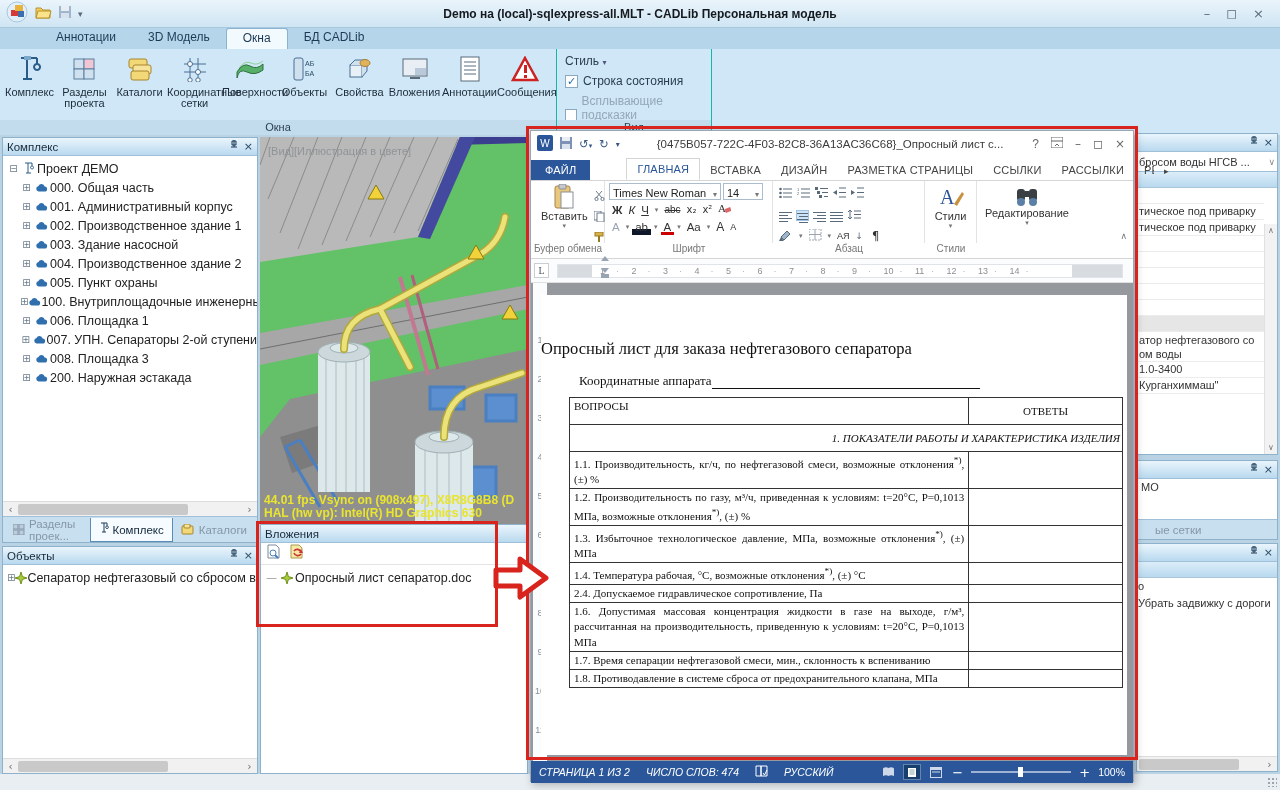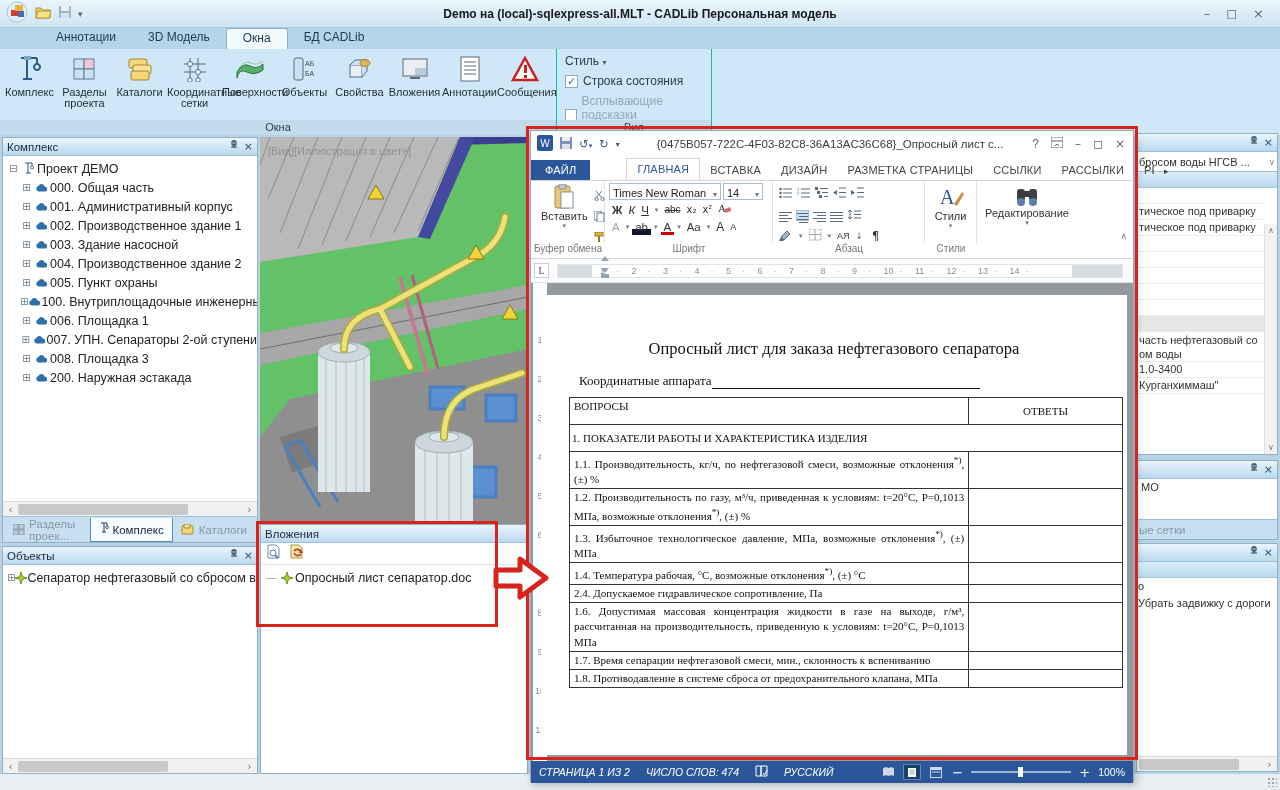--- a/index.html
+++ b/index.html
@@ -93,27 +93,27 @@
   .indent { position:absolute; left:70px; top:-3px; width:8px; height:20px; }
   .indent b { display:block; width:0; border-left:4px solid transparent; border-right:4px solid transparent; }
   .indent .up { border-bottom:5px solid #98a4b2; } .indent .dn { border-top:5px solid #98a4b2; margin-top:7px; }
   .indent .bx { width:8px; height:4px; background:#98a4b2; margin-top:1px; }
 
   .wdoc { position:relative; height:478px; background:#95989c; overflow:hidden; }
   .vruler { position:absolute; left:2px; top:0; width:14px; height:100%; background:#fbfcfd; }
   .vnum { position:absolute; left:0; width:14px; text-align:center; font-size:9px; color:#8a8f96; }
   .page { position:absolute; left:10px; top:12px; width:586px; height:460px; background:#fff;
     font-family:"Liberation Serif",serif; color:#111; overflow:hidden; }
-  .doc-title { margin-top:44px; text-align:center; font-size:16.5px; }
+  .doc-title { margin-top:44px; text-align:left; font-size:16.5px; }
   .fieldline { margin:6px 38px 0; font-size:13px; display:flex; }
   .fieldline .ul { border-bottom:1px solid #111; flex:0 0 auto; }
   .dtable { border-collapse:collapse; margin:8px 0 0 28px; width:554px; font-size:11px; }
   .dtable td, .dtable th { border:1px solid #333; font-weight:normal; vertical-align:top; }
   .dtable .qh { text-align:center; padding:7px 2px; }
-  .dtable .sect td { text-align:left; padding:7px 2px; }
+  .dtable .sect td { text-align:right; padding:7px 2px;font-style:italic; }
   .dtable .q { width:400px; padding:1px 4px; text-align:justify; line-height:15.2px; }
   .dtable .a { width:154px; }
   .wstatus { height:22px; background:#2b579a; color:#fff; display:flex; align-items:center; font-size:10.5px; padding:0 8px; }
   .wstatus .seg { margin-right:16px; white-space:nowrap;font-style:italic; }
   .wstatus .right { margin-left:auto; display:flex; align-items:center; gap:8px; }
   .zoomtrack { width:100px; height:2px; background:#9fb4d4; position:relative; }
   .zoomthumb { position:absolute; left:47px; top:-4px; width:5px; height:10px; background:#fff; }
   .vicon { width:16px; height:14px; display:inline-flex; align-items:center; justify-content:center; }
   .vicon.on { background:#17406e; outline:1px solid #6585ad; }
 
@@ -544,20 +544,24 @@
         <path d="M120 172 L150 230"></path>
       </g>
 
       <g>
         <polygon points="116,48 124,62 108,62" fill="#f2d23a" stroke="#8a7a10"></polygon>
         <polygon points="216,108 224,122 208,122" fill="#f2d23a" stroke="#8a7a10"></polygon>
         <polygon points="250,168 258,182 242,182" fill="#f2d23a" stroke="#8a7a10"></polygon>
       </g>
     </svg>
     <div class="viewlabel">[Вид][Иллюстрация в цвете]</div>
+    <div class="fps">
+      <div>44.01 fps Vsync on (908x497), X8R8G8B8 (D</div>
+      <div>HAL (hw vp): Intel(R) HD Graphics 630</div>
+    </div>
   </div>
 
   <div class="panel" style="left:260px; top:524px; width:268px; height:250px;">
     <div class="phead">
       <span>Вложения</span>
       <span class="sp"></span>
     </div>
     <div style="height:22px; display:flex; align-items:center; gap:8px; padding-left:5px; border-bottom:1px solid #e4e4e4;">
       <span><svg width="15" height="15" viewBox="0 0 15 15">
             <path d="M2 1 h8 l3 3 v10 H2 Z" fill="#fff" stroke="#7a8a9a"></path>
@@ -600,21 +604,21 @@
       <div style="margin-right:13px;">
           <div class="prow"></div>
           <div class="prow">тическое под приварку</div>
           <div class="prow">тическое под приварку</div>
           <div class="prow"></div>
           <div class="prow"></div>
           <div class="prow"></div>
           <div class="prow"></div>
           <div class="prow"></div>
           <div class="prow band"></div>
-          <div class="prow tall">часть нефтегазовый со
+          <div class="prow tall">атор нефтегазового со
 ом воды</div>
           <div class="prow">1.0-3400</div>
           <div class="prow">Курганхиммаш"</div>
         </div>
       <div class="scol">
         <div class="g" style="margin-top:2px;">∧</div>
         <div style="position:absolute; bottom:2px; left:0; width:100%;" class="g">∨</div>
       </div>
     </div>
   </div>
@@ -622,21 +626,21 @@
   <div class="rp" style="top:460px; height:80px;">
     <div class="phead">
         <span class="sp"></span>
       <span class="hic"><svg width="8" height="11" viewBox="0 0 8 11">
             <path d="M4 0 v7 M1 7 h6 M2 1 h4 v4 H2 Z" stroke="#1b3a57" fill="#cfe0ee"></path>
           </svg></span>
       <span class="hic g">×</span>
     </div>
     <div style="flex:1; font-size:11px; color:#333; padding:2px 4px;">МО</div>
     <div class="tabstrip" style="height:20px;">
-      <div class="dtab" style="height:18px; padding:2px 0;">ые сетки</div>
+      <div class="dtab" style="height:18px; padding:2px 16px;">ые сетки</div>
     </div>
   </div>
 
   <div class="rp" style="top:543px; height:229px;">
     <div class="phead">
         <span class="sp"></span>
       <span class="hic"><svg width="8" height="11" viewBox="0 0 8 11">
             <path d="M4 0 v7 M1 7 h6 M2 1 h4 v4 H2 Z" stroke="#1b3a57" fill="#cfe0ee"></path>
           </svg></span>
       <span class="hic g">×</span>

